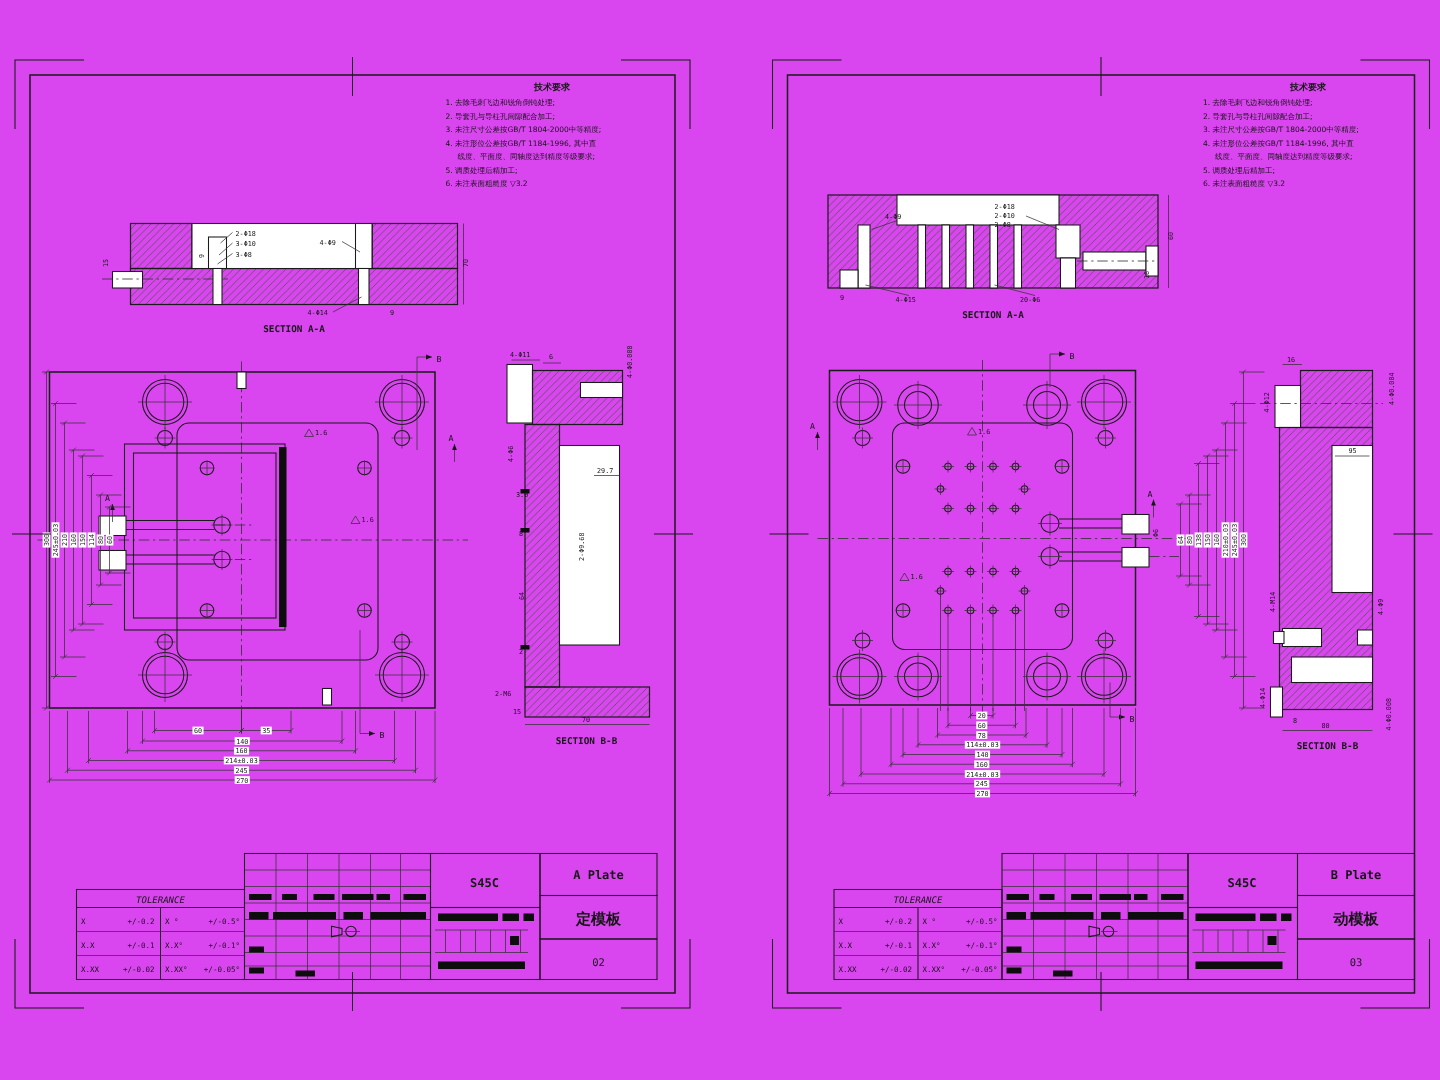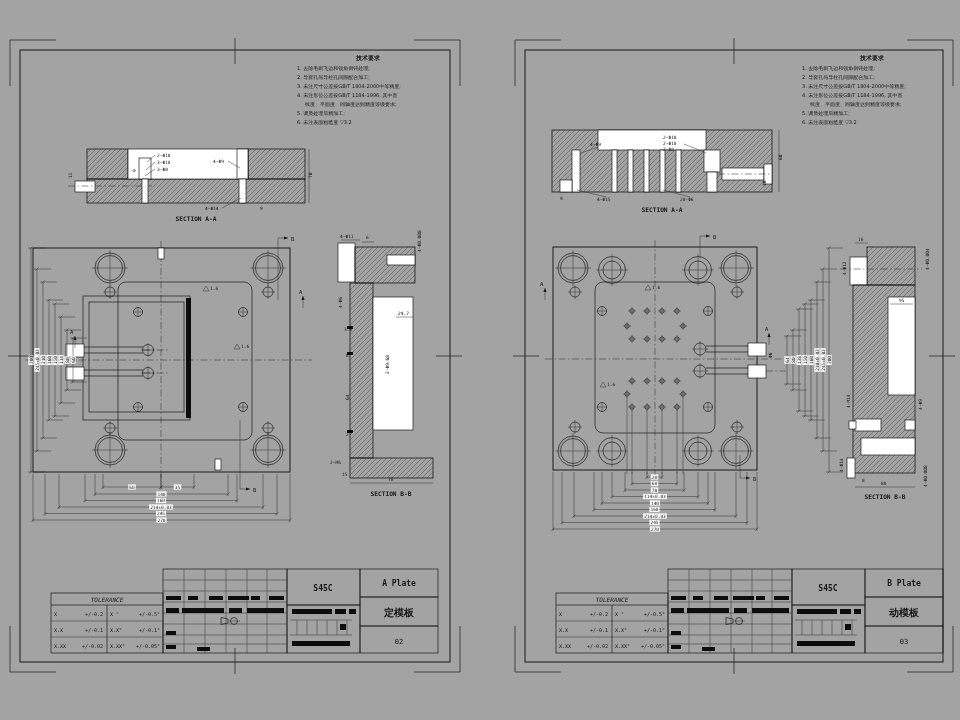--- a/index.html
+++ b/index.html
@@ -1,16 +1,16 @@
 <!DOCTYPE html>
 <html><head>
 <meta charset="utf-8">
 <style>
   html,body{margin:0;padding:0;background:#fff;}
-  .canvas{position:relative;width:960px;height:720px;background:#a3a3a3;overflow:hidden;
+  .canvas{position:relative;width:960px;height:720px;background:#d946ef;overflow:hidden;
           font-family:"DejaVu Sans Mono", monospace;}
   svg{position:absolute;left:0;top:0;}
   svg text{fill:#161616;font-family:"DejaVu Sans Mono", monospace;}
   .cn{font-family:"DejaVu Sans", sans-serif;}
   .ln{stroke:#1a1a1a;stroke-width:1;fill:none;}
   .ln2{stroke:#1a1a1a;stroke-width:.7;fill:none;}
   .thin{stroke:#333;stroke-width:.5;fill:none;}
   .cl{stroke:#333;stroke-width:.55;fill:none;stroke-dasharray:7 2.5 1.5 2.5;}
   .wh{fill:#ffffff;stroke:#1a1a1a;stroke-width:.7;}
   .ha{fill:url(#hatch);stroke:#1a1a1a;stroke-width:.8;}

